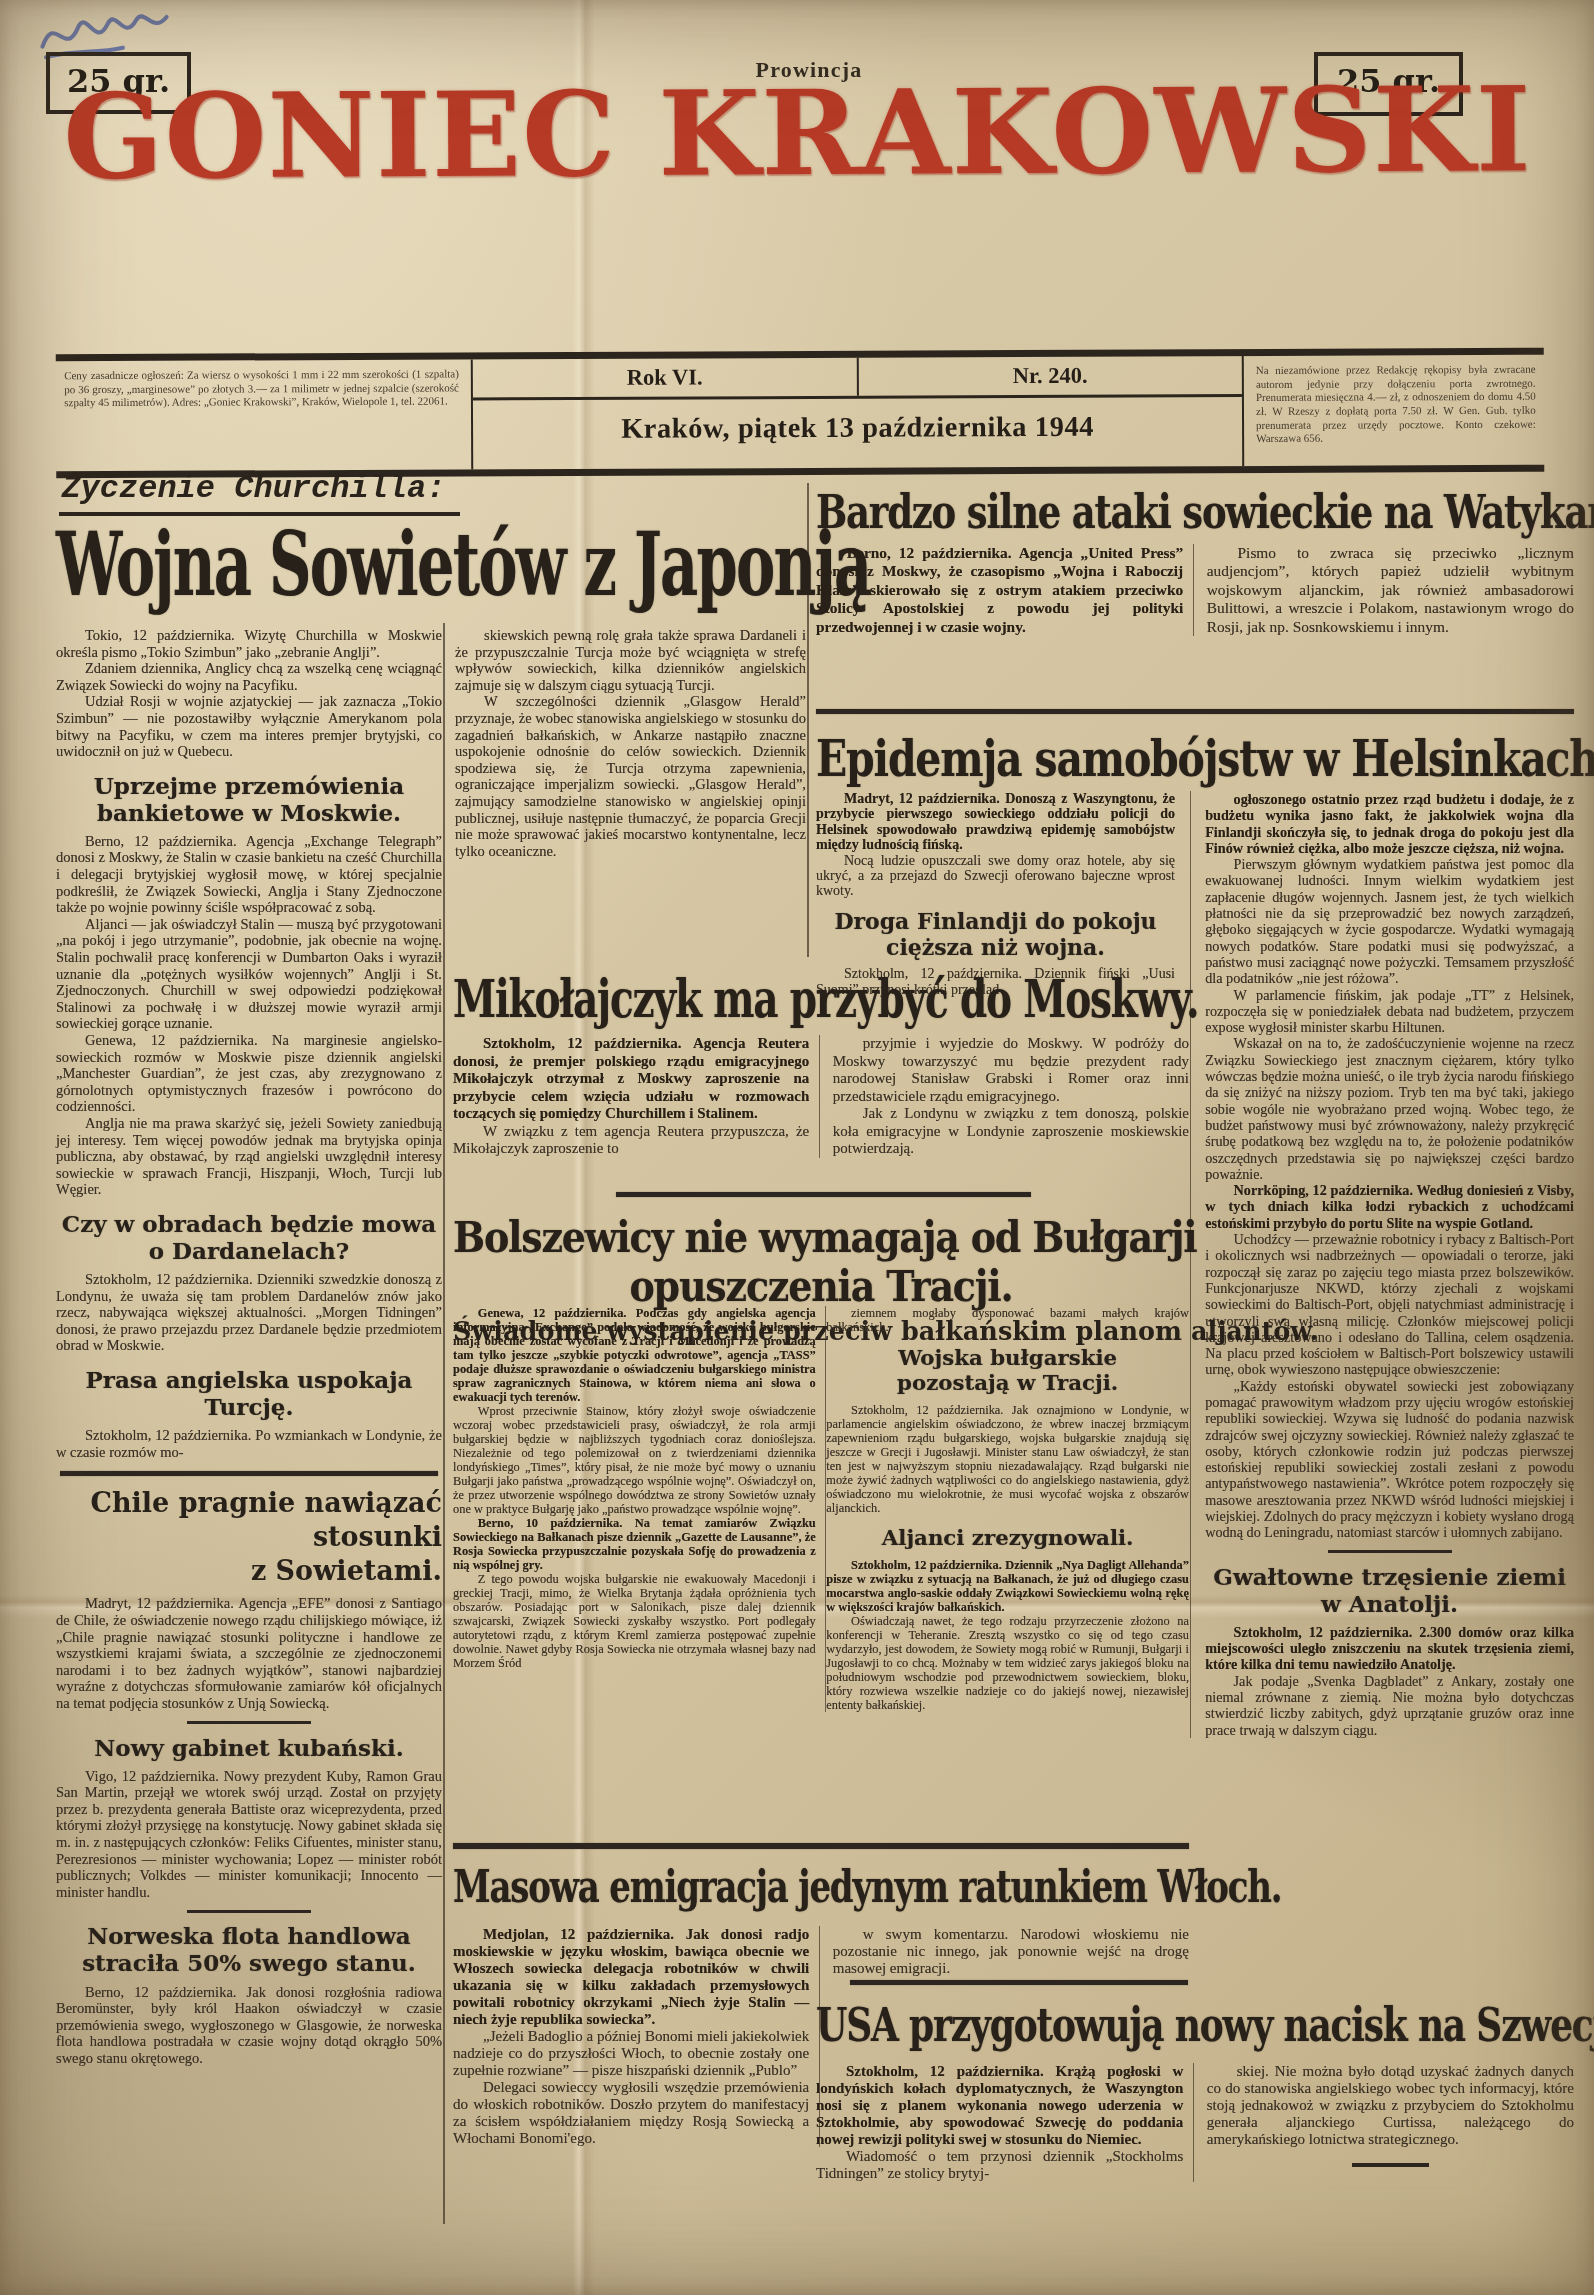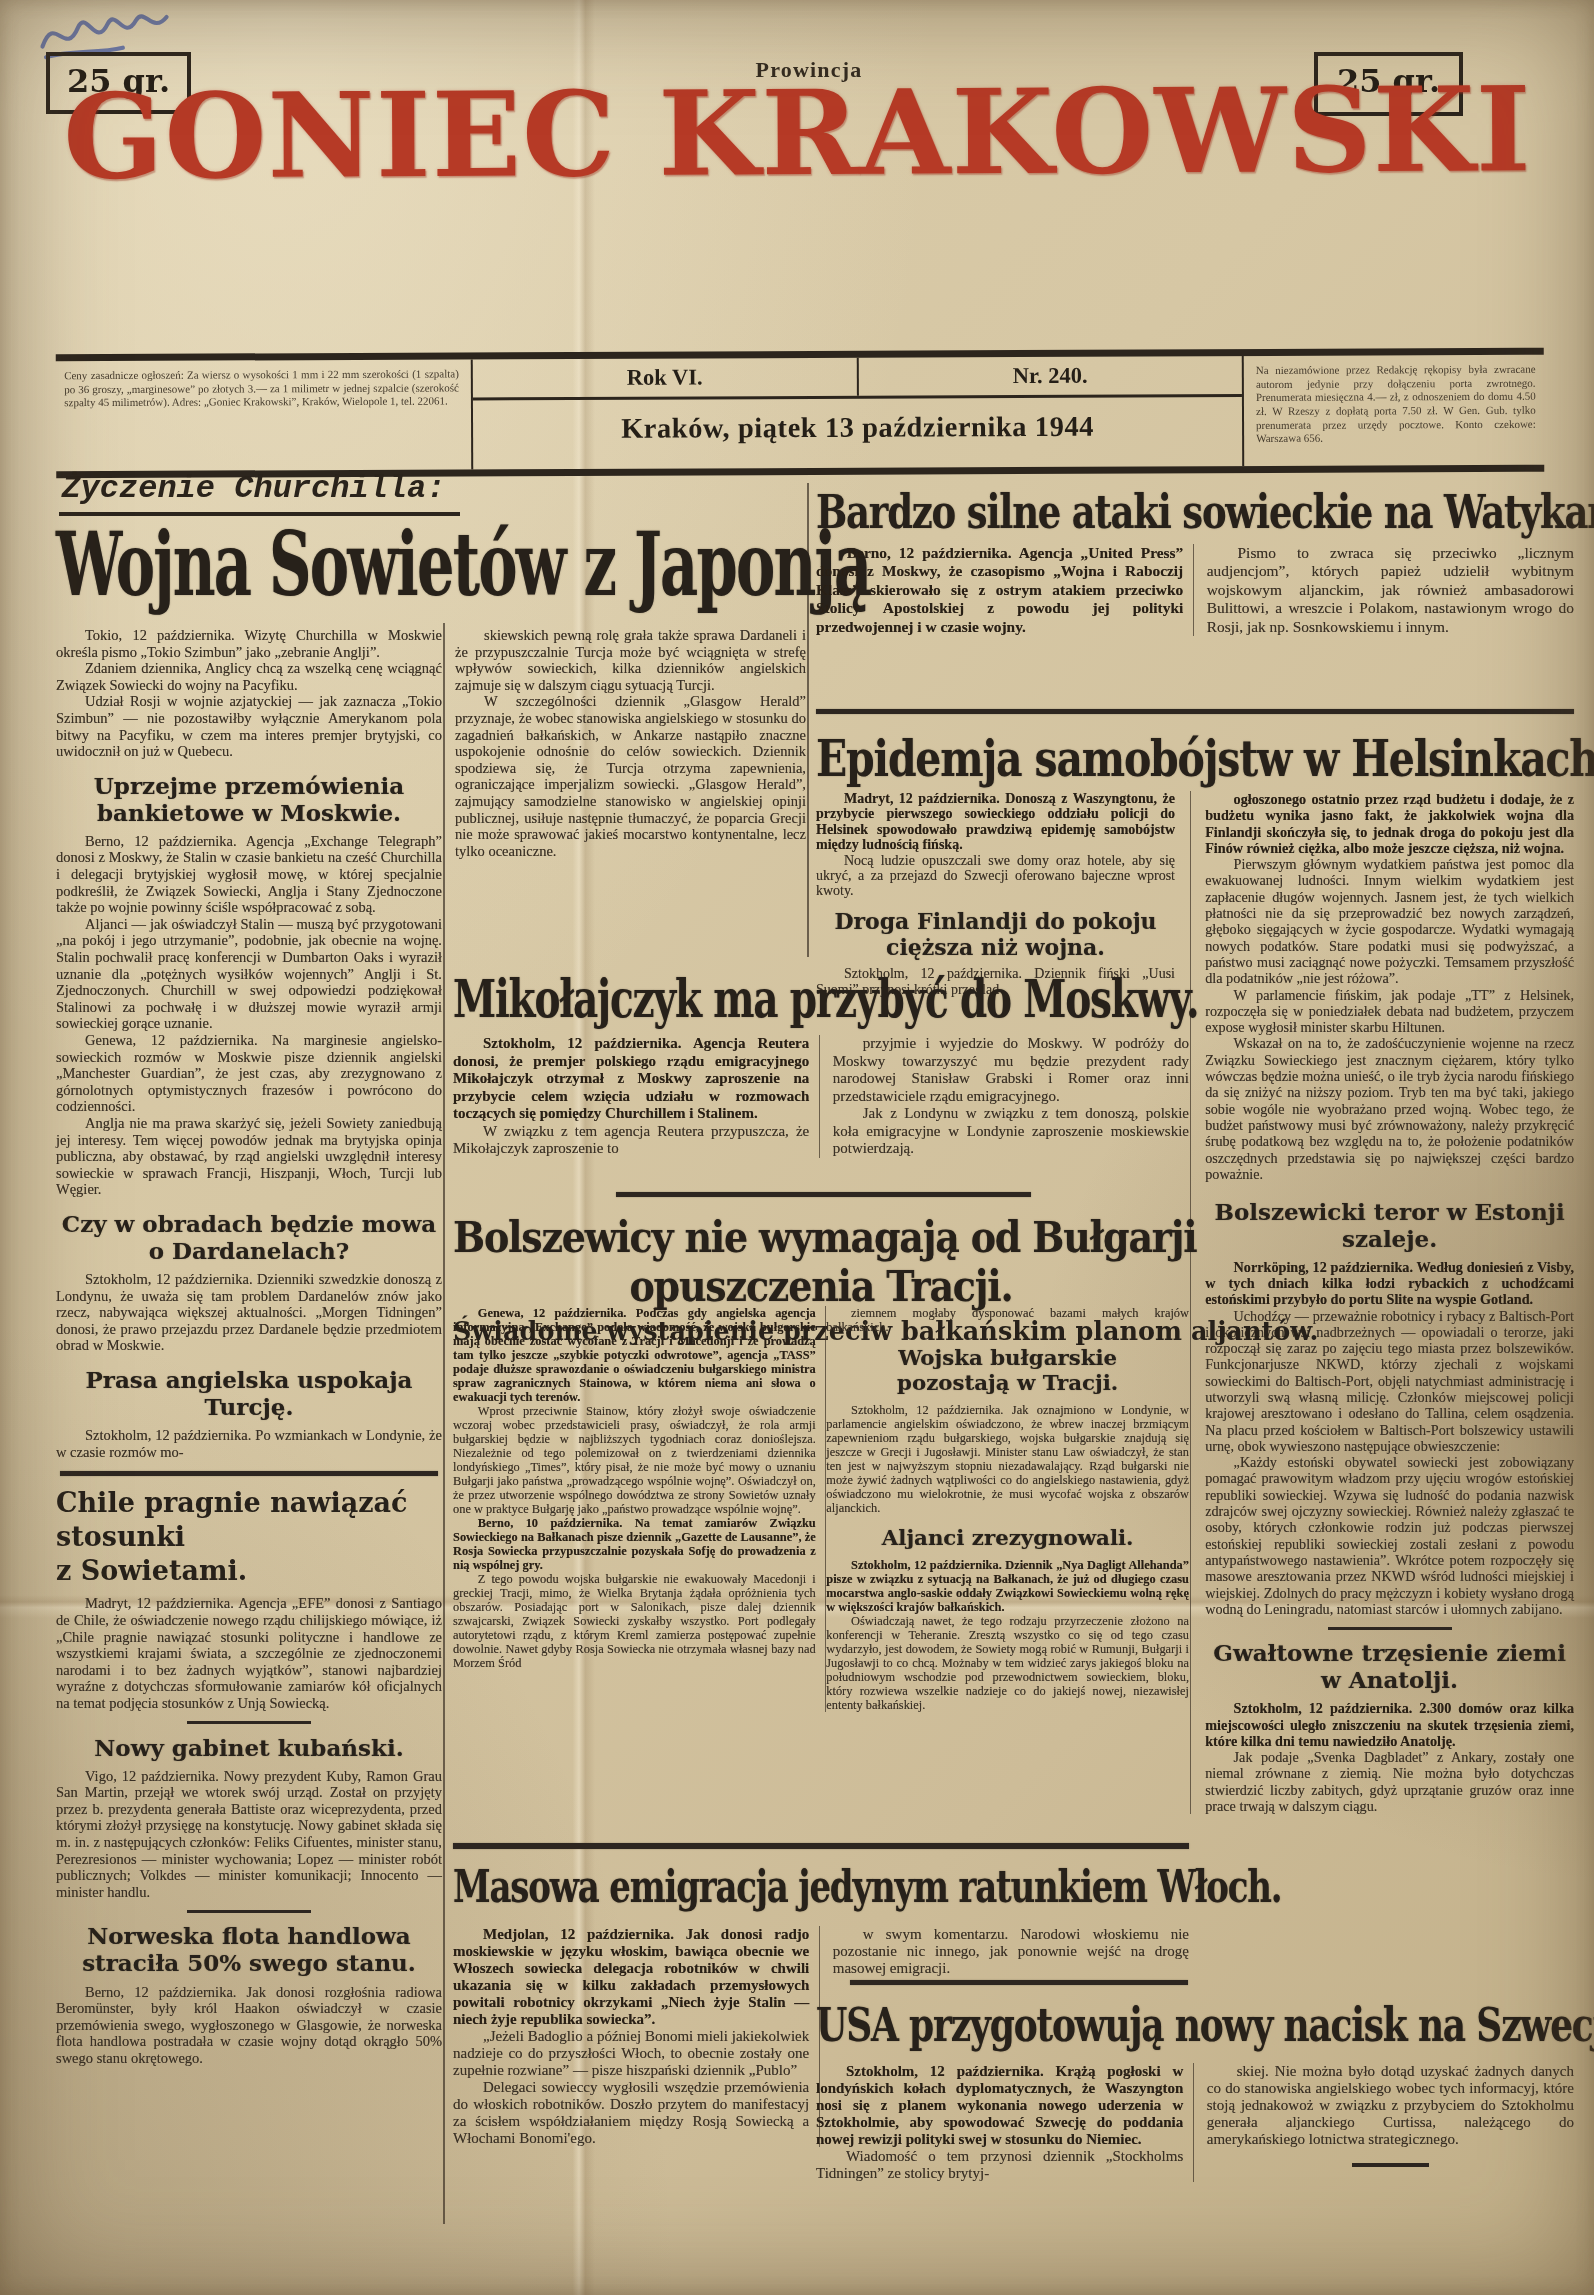--- a/index.html
+++ b/index.html
@@ -48,21 +48,21 @@
     text-shadow:0 0 0.6px rgba(62,50,36,.55);}
   .copy{color:#3a3126;}
   .lede{font-weight:bold;color:#281f15;}
   .flexart{display:flex;}
   .flexart .acol{box-sizing:border-box;flex:1;}
   .flexart .acol.right{border-left:1.8px solid rgba(58,47,36,.68);}
   .vrule{width:1.8px;background:rgba(58,47,36,.68);}
   .rule{background:#2d2620;box-shadow:0 0 1.2px rgba(45,36,28,.6);}
   .srule{width:124px;height:3px;background:#2d2620;margin:9.5px auto;}
   .enddash{width:77px;height:3.6px;background:#2d2620;margin:15.4px auto 0;}
-  .chilehl{font-family:"DejaVu Serif",serif;font-weight:bold;text-align:left;color:#27211a;
+  .chilehl{font-family:"DejaVu Serif",serif;font-weight:bold;text-align:right;color:#27211a;
     font-size:27px;line-height:34px;margin:8.3px 0 7.1px;}
 </style>
 </head>
 <body>
 
 <div class="page">
  <div class="sheet">
 
   <svg class="abs" style="left:34px;top:3.6px;width:160px;height:65px;opacity:.72" viewBox="0 0 270 110">
     <path d="M14,72 C34,14 52,92 74,40 C88,8 104,76 124,34 C138,6 152,64 172,28 C186,4 200,52 224,22 M20,90 C60,78 110,84 150,74" fill="none" stroke="#3e55a4" stroke-width="7" stroke-linecap="round"></path>
@@ -174,21 +174,20 @@
   </div>
 
   <div class="abs copy" style="left:1190px;top:791px;width:384px;border-left:1.8px solid rgba(58,47,36,.68);
        padding-left:14.2px;box-sizing:border-box;font-size:14.2px;line-height:16.3px;">
     <p class="lede">ogłoszonego ostatnio przez rząd budżetu i dodaje, że z budżetu wynika jasno fakt, że jakkolwiek wojna dla Finlandji skończyła się, to jednak droga do pokoju jest dla Finów również ciężka, albo może jeszcze cięższa, niż wojna.</p>
     <div>
           <p>Pierwszym głównym wydatkiem państwa jest pomoc dla ewakuowanej ludności. Innym wielkim wydatkiem jest zapłacenie długów wojennych. Jasnem jest, że tych wielkich płatności nie da się przeprowadzić bez nowych zarządzeń, głęboko sięgających w życie gospodarcze. Wydatki wymagają nowych podatków. Stare podatki musi się podwyższać, a państwo musi zaciągnąć nowe pożyczki. Temsamem przyszłość dla podatników „nie jest różowa”.</p>
           <p>W parlamencie fińskim, jak podaje „TT” z Helsinek, rozpoczęła się w poniedziałek debata nad budżetem, przyczem expose wygłosił minister skarbu Hiltunen.</p>
           <p>Wskazał on na to, że zadośćuczynienie wojenne na rzecz Związku Sowieckiego jest znacznym ciężarem, który tylko wówczas będzie można unieść, o ile tryb życia narodu fińskiego da się zniżyć na niższy poziom. Tryb ten ma być taki, jakiego sobie wogóle nie wyobrażano przed wojną. Wobec tego, że budżet państwowy musi być zrównoważony, należy przykręcić śrubę podatkową bez względu na to, że położenie podatników oszczędnych przedstawia się po największej części bardzo poważnie.</p>
         </div>
-    <div class="subhead" style="margin-top:15.4px">Bolszewicki teror w Estonji szaleje.</div>
     <p class="lede">Norrköping, 12 października. Według doniesień z Visby, w tych dniach kilka łodzi rybackich z uchodźcami estońskimi przybyło do portu Slite na wyspie Gotland.</p>
     <div>
           <p>Uchodźcy — przeważnie robotnicy i rybacy z Baltisch-Port i okolicznych wsi nadbrzeżnych — opowiadali o terorze, jaki rozpoczął się zaraz po zajęciu tego miasta przez bolszewików. Funkcjonarjusze NKWD, którzy zjechali z wojskami sowieckimi do Baltisch-Port, objęli natychmiast administrację i utworzyli swą własną milicję. Członków miejscowej policji krajowej aresztowano i odesłano do Tallina, celem osądzenia. Na placu przed kościołem w Baltisch-Port bolszewicy ustawili urnę, obok wywieszono następujące obwieszczenie:</p>
           <p>„Każdy estoński obywatel sowiecki jest zobowiązany pomagać prawowitym władzom przy ujęciu wrogów estońskiej republiki sowieckiej. Wzywa się ludność do podania nazwisk zdrajców swej ojczyzny sowieckiej. Również należy zgłaszać te osoby, których członkowie rodzin już podczas pierwszej estońskiej republiki sowieckiej zostali zesłani z powodu antypaństwowego nastawienia”. Wkrótce potem rozpoczęły się masowe aresztowania przez NKWD wśród ludności miejskiej i wiejskiej. Zdolnych do pracy mężczyzn i kobiety wysłano drogą wodną do Leningradu, natomiast starców i ułomnych zabijano.</p>
         </div>
     <div class="srule"></div>
     <div class="subhead" style="margin-top:2.4px">Gwałtowne trzęsienie ziemi w Anatolji.</div>
     <p class="lede">Sztokholm, 12 października. 2.300 domów oraz kilka miejscowości uległo zniszczeniu na skutek trzęsienia ziemi, które kilka dni temu nawiedziło Anatolję.</p>
     <div>
           <p>Jak podaje „Svenka Dagbladet” z Ankary, zostały one niemal zrównane z ziemią. Nie można było dotychczas stwierdzić liczby zabitych, gdyż uprzątanie gruzów oraz inne prace trwają w dalszym ciągu.</p>

